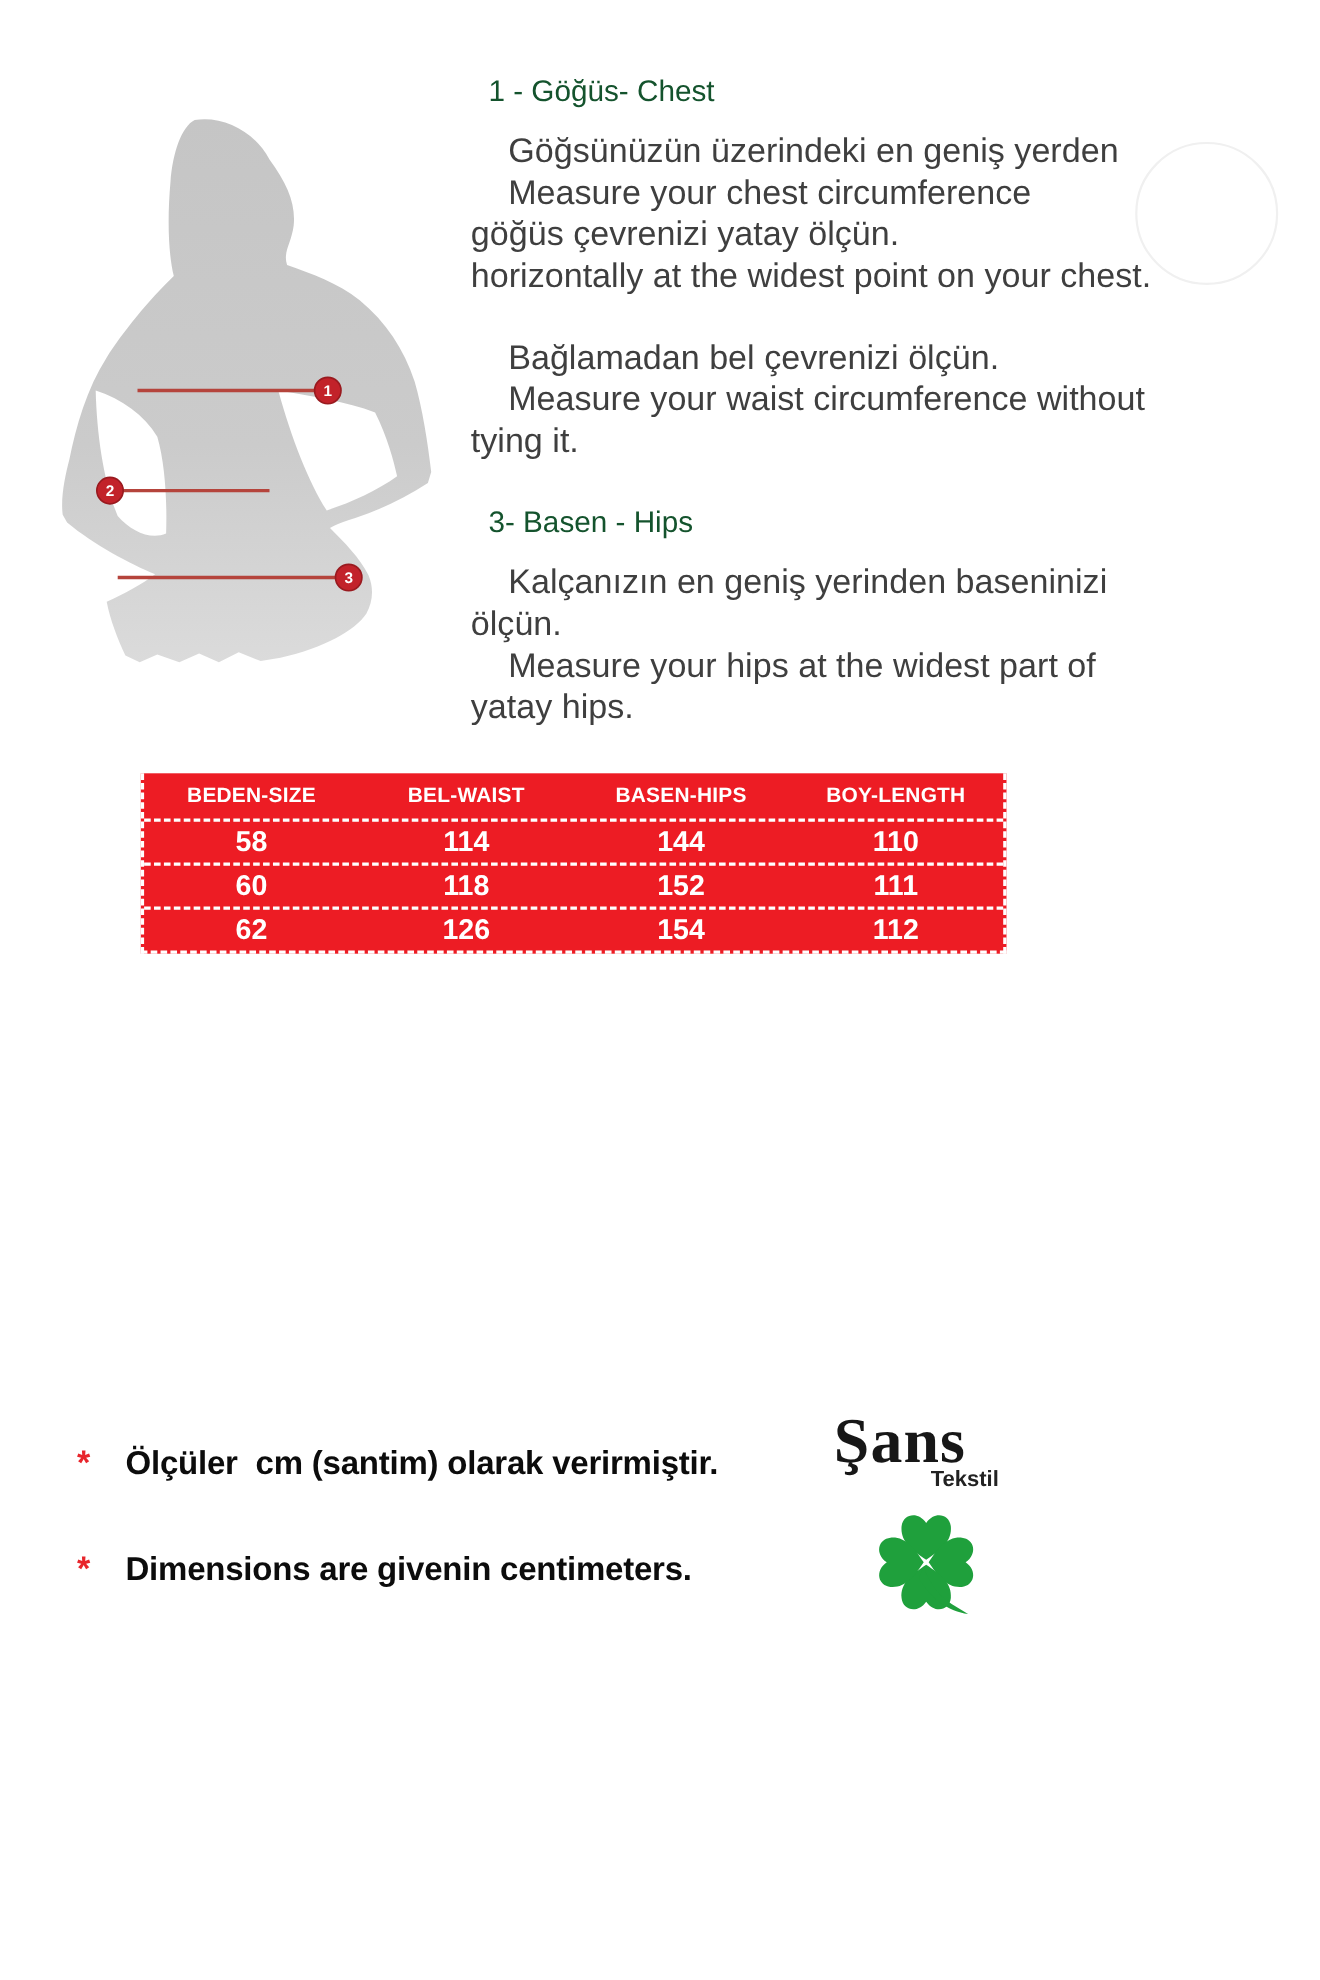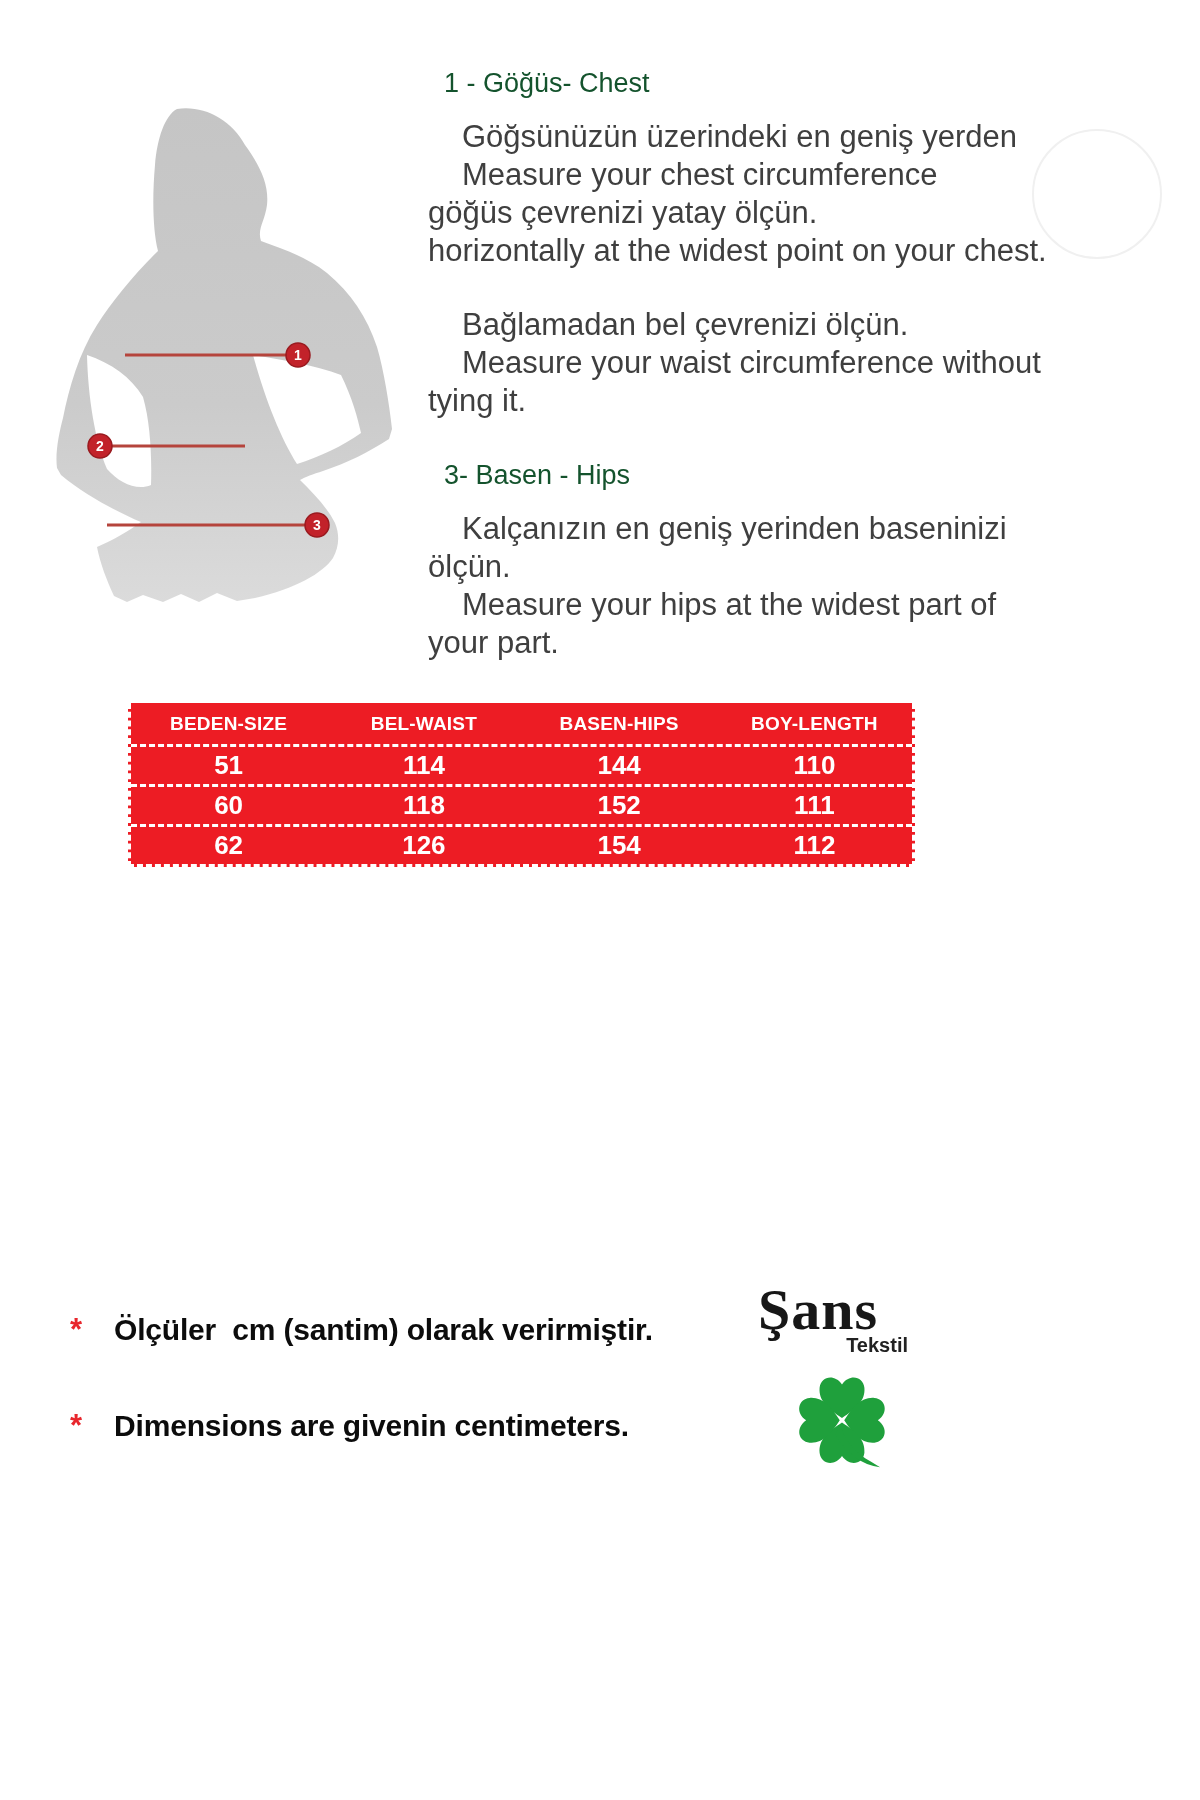--- a/index.html
+++ b/index.html
@@ -157,35 +157,35 @@
       <div class="inst-line"></div>
       <div class="inst-line ind">Measure your waist circumference without</div>
       <div class="inst-line">tying it.</div>
     </section>
 
     <section class="inst-section">
       <h2 class="inst-heading">3- Basen - Hips</h2>
       <div class="inst-line ind">Kalçanızın en geniş yerinden baseninizi</div>
       <div class="inst-line">ölçün.</div>
       <div class="inst-line ind">Measure your hips at the widest part of</div>
-      <div class="inst-line">your part.</div>
+      <div class="inst-line">yatay hips.</div>
     </section>
 
   </div>
 
 
   <div class="size-table">
     <div class="trow head">
       <div class="cell">BEDEN-SIZE</div>
       <div class="cell">BEL-WAIST</div>
       <div class="cell">BASEN-HIPS</div>
       <div class="cell">BOY-LENGTH</div>
     </div>
     <div class="trow">
-      <div class="cell val">51</div>
+      <div class="cell val">58</div>
       <div class="cell val">114</div>
       <div class="cell val">144</div>
       <div class="cell val">110</div>
     </div>
     <div class="trow">
       <div class="cell val">60</div>
       <div class="cell val">118</div>
       <div class="cell val">152</div>
       <div class="cell val">111</div>
     </div>

